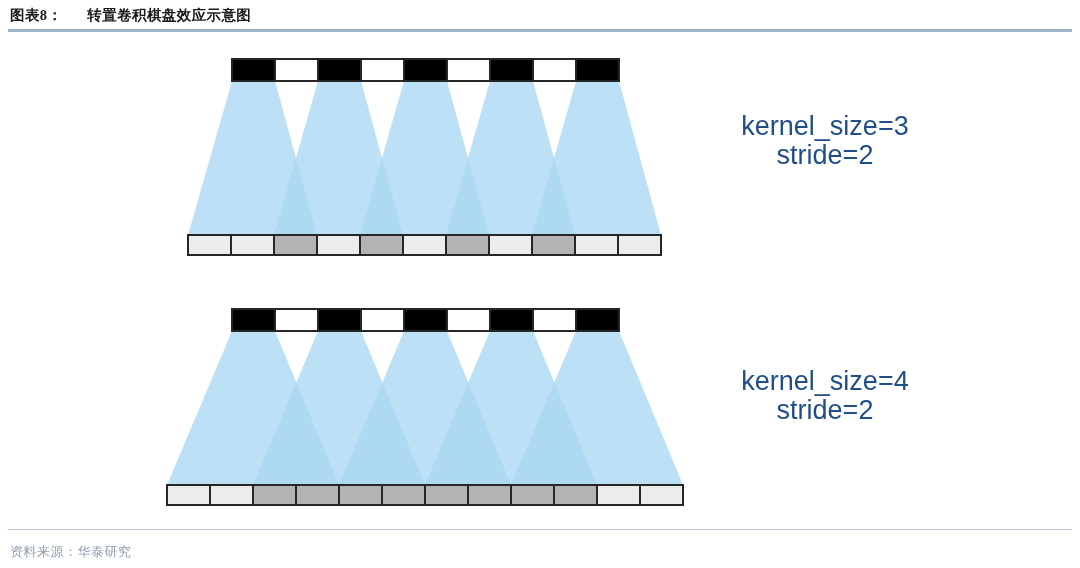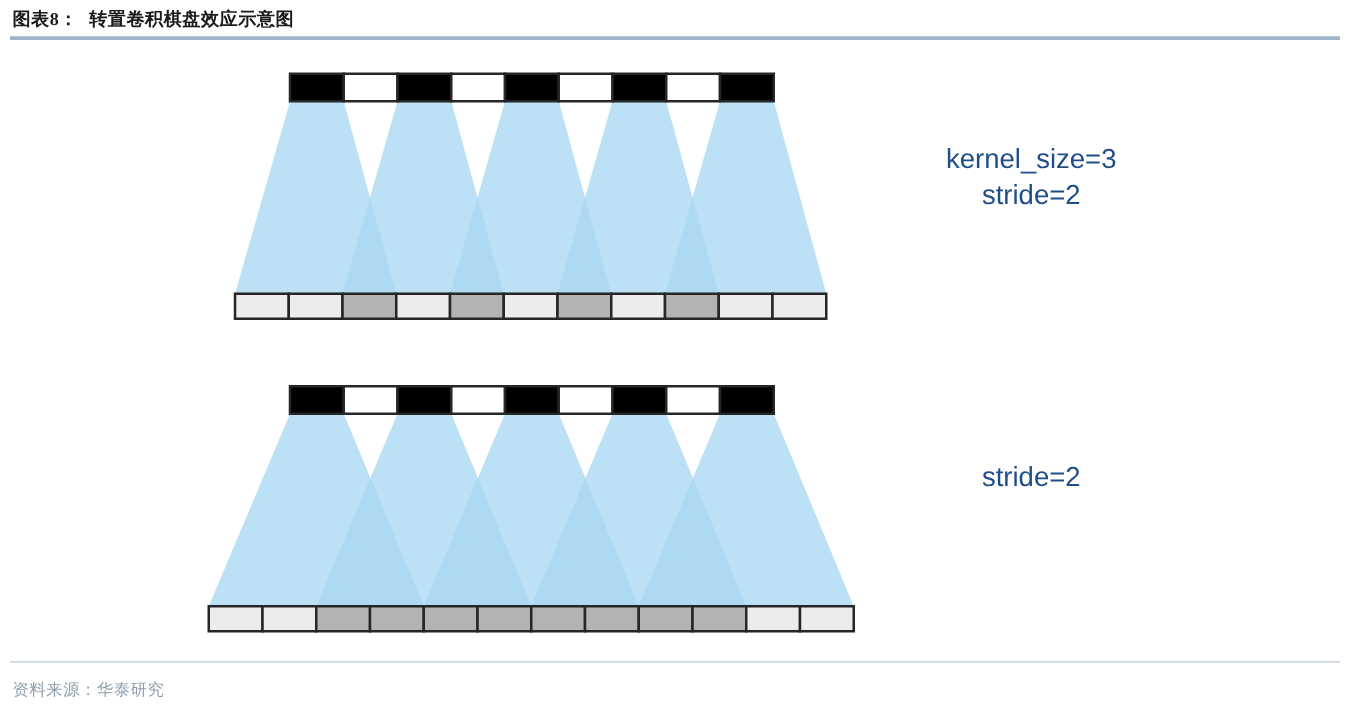--- a/index.html
+++ b/index.html
@@ -20,21 +20,21 @@
     position: absolute;
     left: 10px;
     top: 6px;
     font-family: "Liberation Serif", serif;
     font-size: 14.5px;
     font-weight: bold;
     color: #1a1a1a;
     letter-spacing: 0.4px;
     white-space: nowrap;
   }
-  #figure-title .tnum { padding-right: 9px; }
+  #figure-title .tnum { padding-right: 25px; }
 
   #header-rule {
     position: absolute;
     left: 8px;
     top: 29px;
     width: 1064px;
     height: 3px;
     background: #9fb4ca;
   }
 
@@ -61,21 +61,21 @@
   
   .diagram {
     position: absolute;
   }
   .diagram svg { display: block; }
 
   
   .param-label {
     position: absolute;
     color: #1f4e89;
-    font-size: 22px;
+    font-size: 27px;
     line-height: 29px;
     text-align: center;
     white-space: nowrap;
   }
   .param-label .ln2 { display: block; text-align: center; }
 </style>
 </head>
 <body>
 
 <div id="figure-title">
@@ -155,17 +155,18 @@
         <rect x="318" y="180" width="43" height="20" fill="#b3b3b3" stroke="#262626" stroke-width="2"></rect>
         <rect x="361" y="180" width="43" height="20" fill="#b3b3b3" stroke="#262626" stroke-width="2"></rect>
         <rect x="404" y="180" width="43" height="20" fill="#b3b3b3" stroke="#262626" stroke-width="2"></rect>
         <rect x="447" y="180" width="43" height="20" fill="#ececec" stroke="#262626" stroke-width="2"></rect>
         <rect x="490" y="180" width="43" height="20" fill="#ececec" stroke="#262626" stroke-width="2"></rect>
       </g>
   </svg>
 </div>
 
 <div class="param-label" id="label-2" style="left:700px; top:367px; width:250px;">
+  <span>kernel_size=4</span>
   <span class="ln2">stride=2</span>
 </div>
 
 <div id="footer-rule"></div>
 <div id="source-note">资料来源：华泰研究</div>
 
 </body></html>

